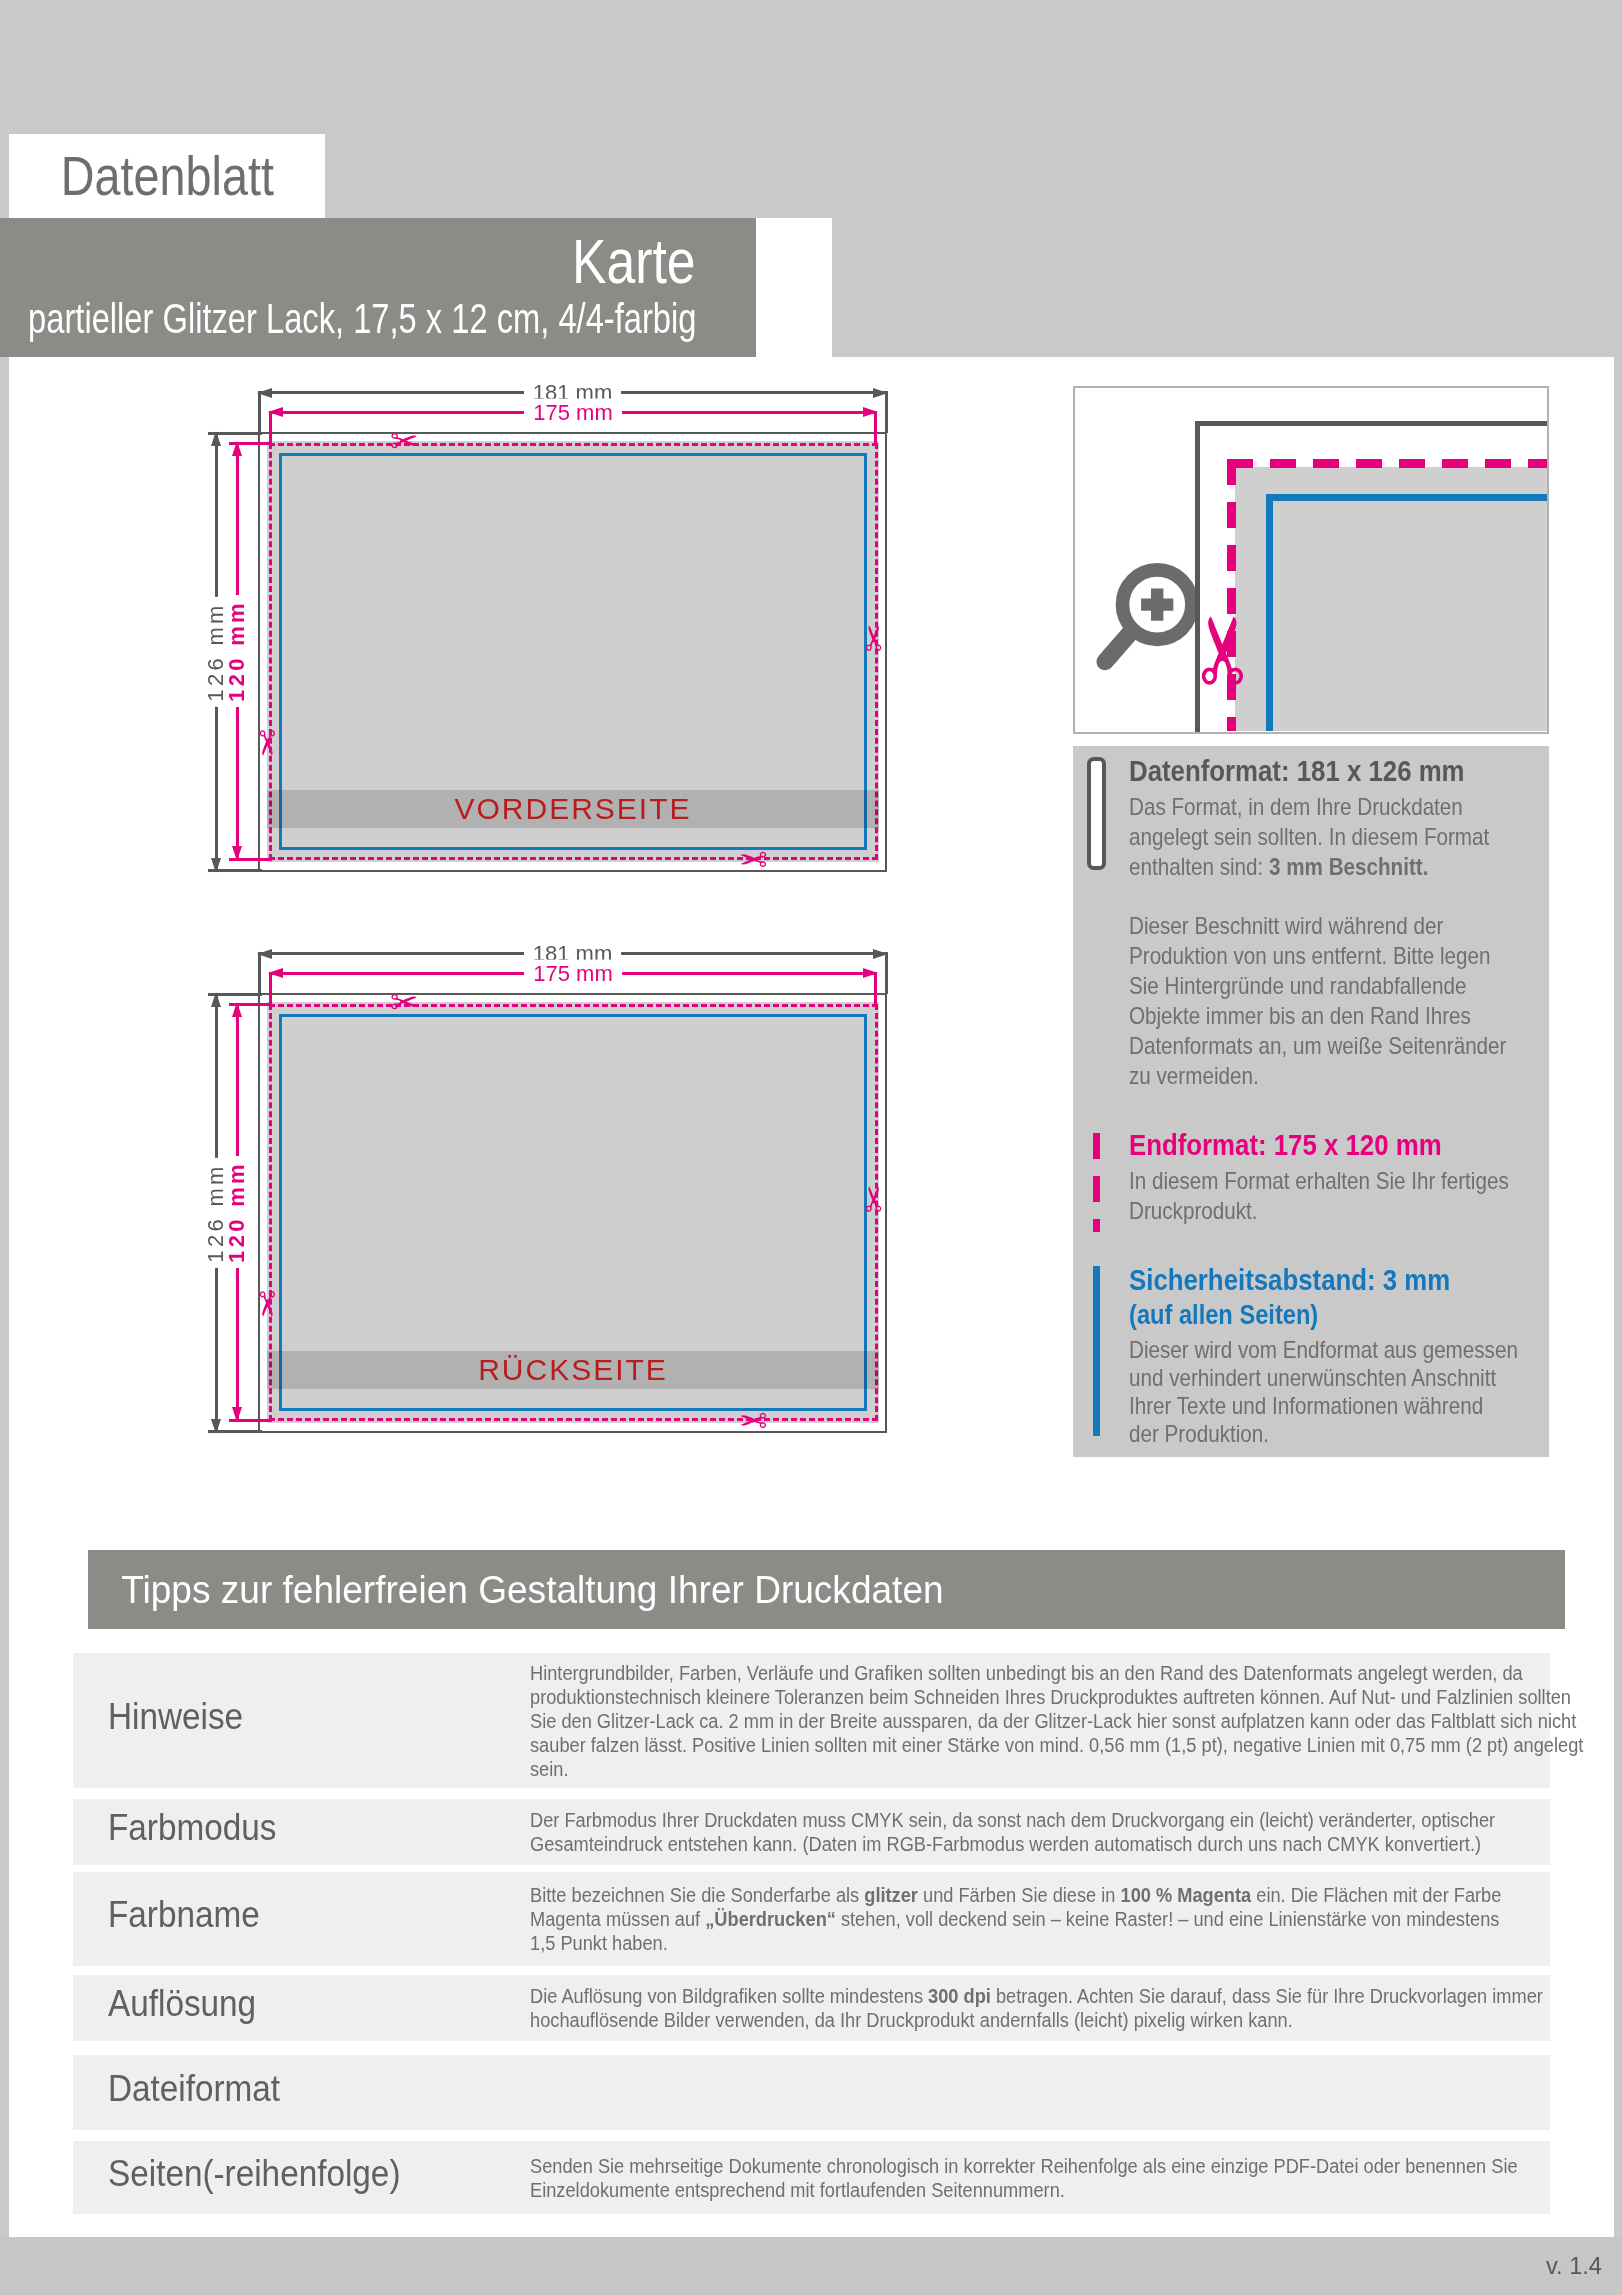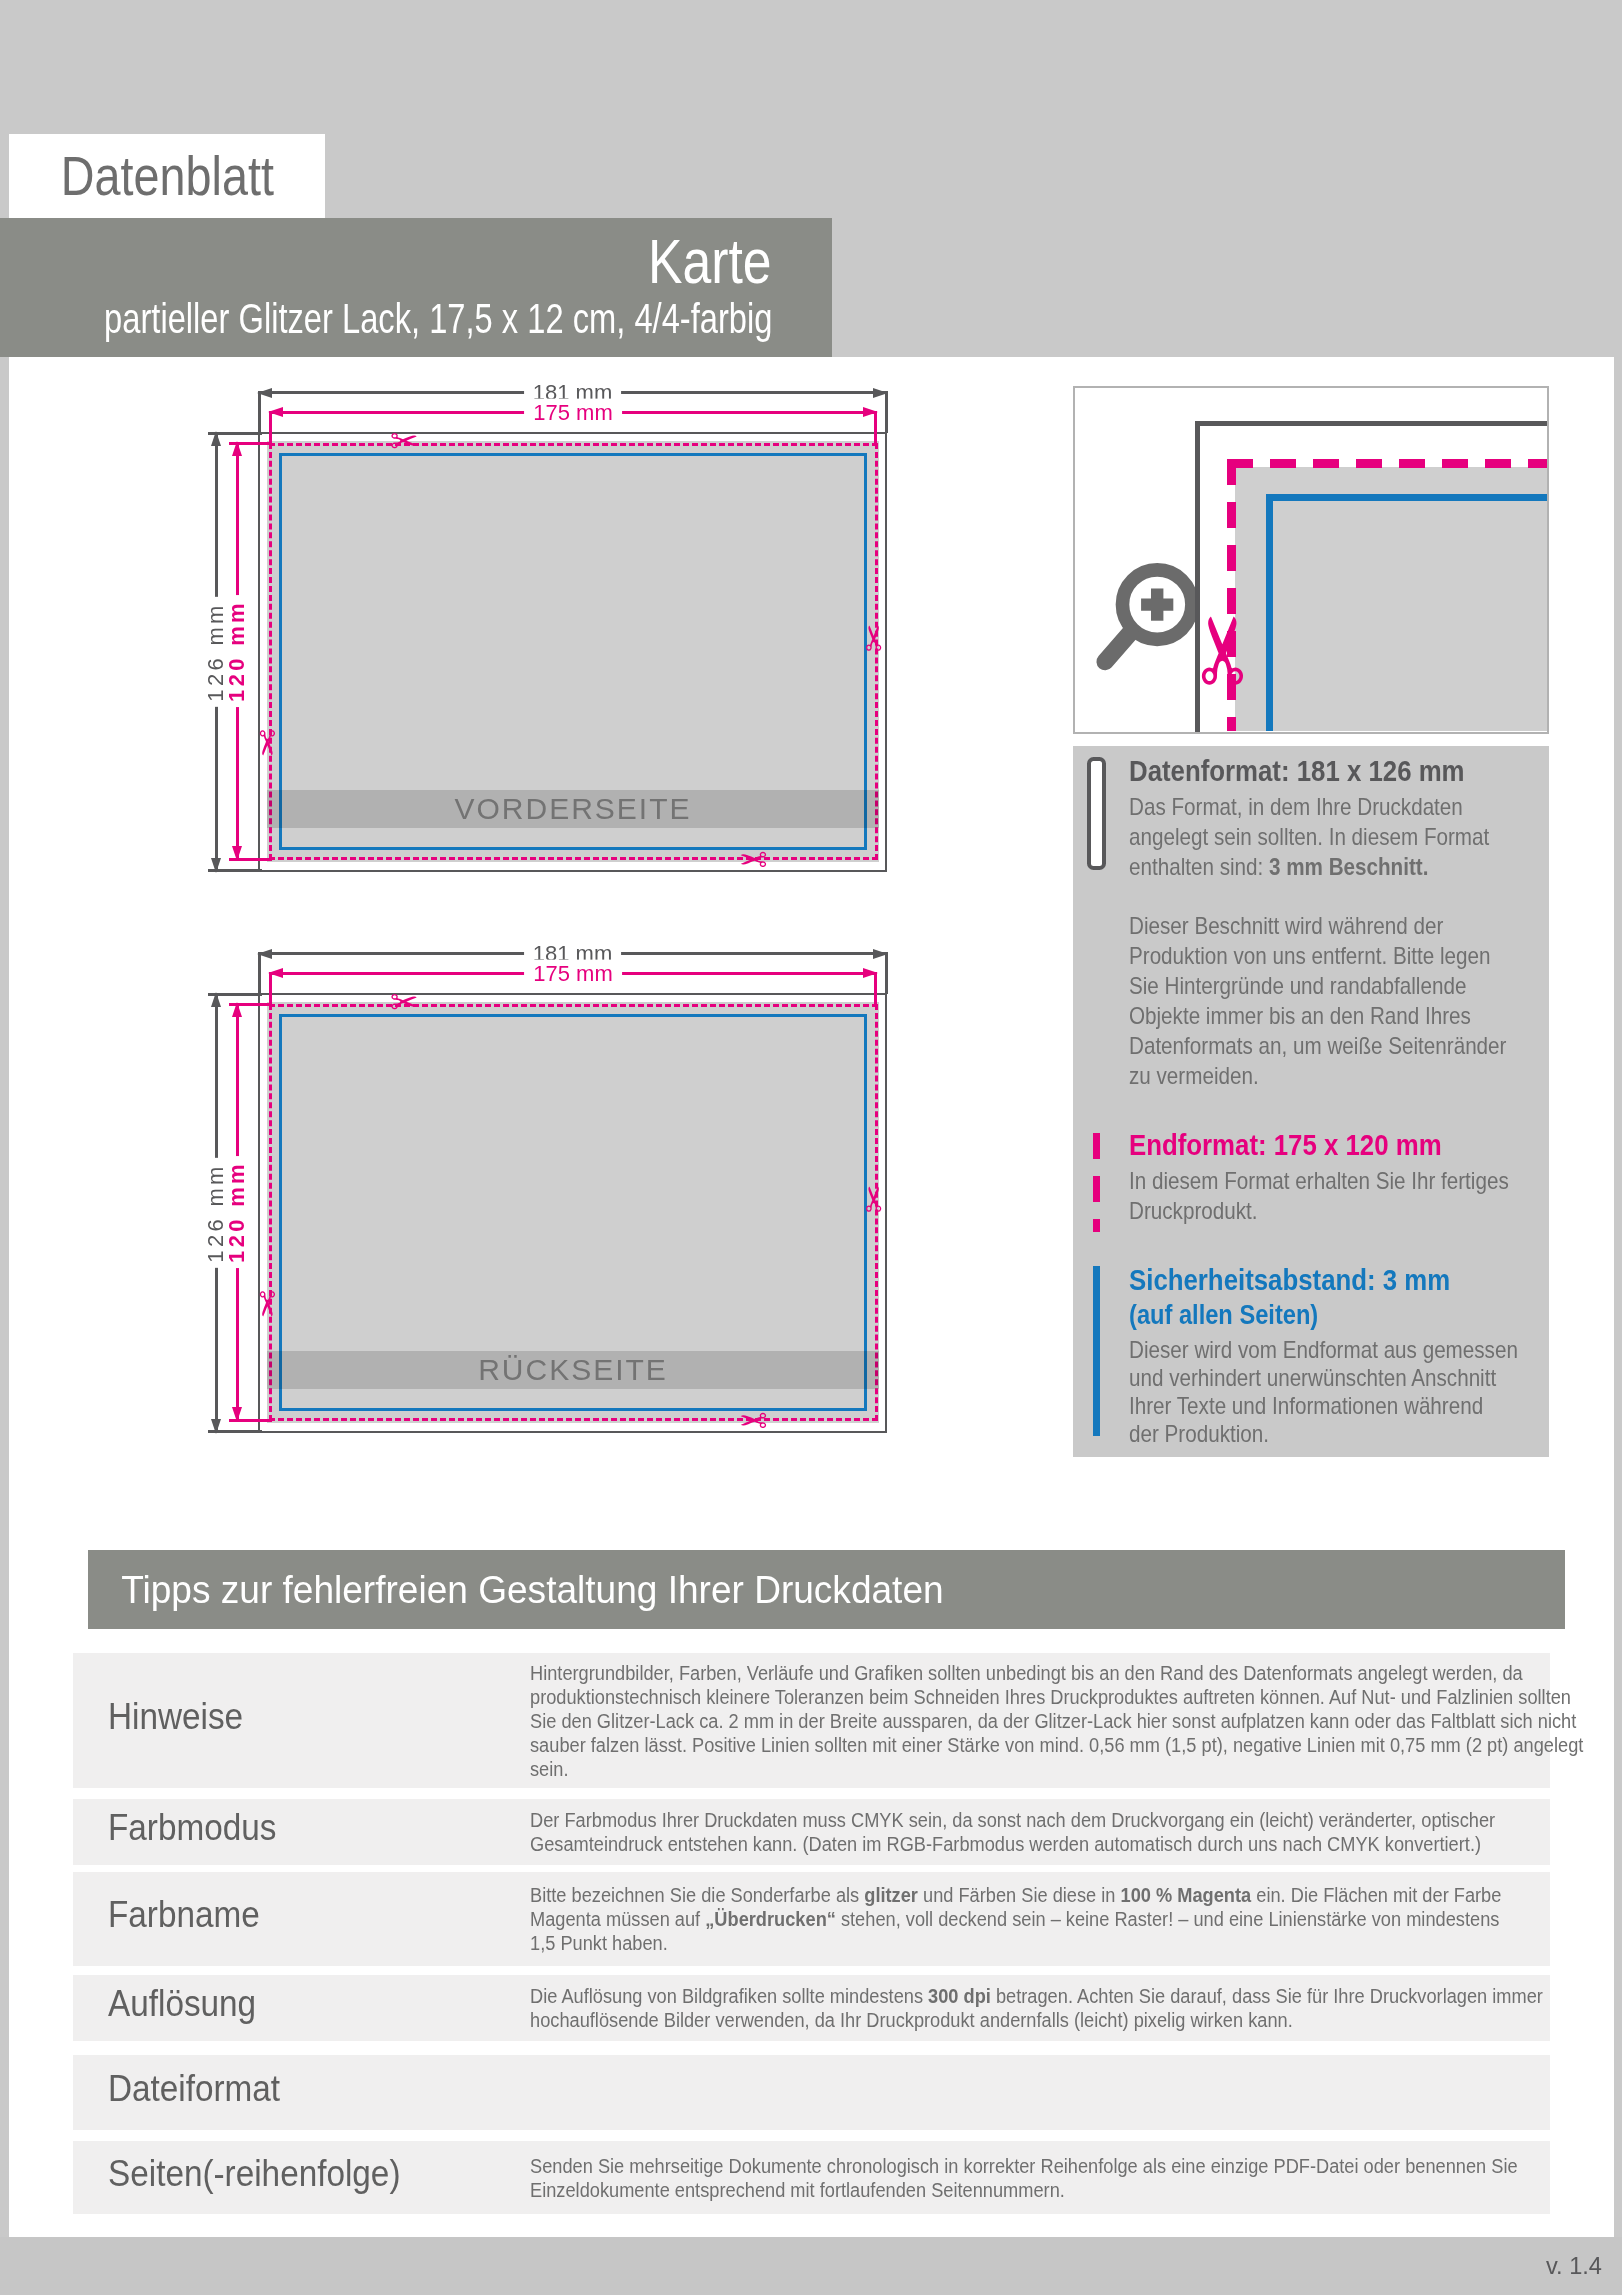--- a/index.html
+++ b/index.html
@@ -6,21 +6,21 @@
   body{width:1623px;height:2295px;position:relative;background:#ffffff;
        font-family:"Liberation Sans","DejaVu Sans",sans-serif;overflow:hidden;}
   .abs{position:absolute;}
   
   .top-band{left:0;top:0;width:1623px;height:218px;background:#c9c9c9;}
   .top-band-right{left:832px;top:218px;width:790px;height:139px;background:#c9c9c9;}
   .side-strip{width:9.2px;top:357px;height:1880px;background:#c9c9c9;}
   .tab{left:9.2px;top:134px;width:316px;height:84px;background:#ffffff;
        display:flex;align-items:center;justify-content:center;}
   .tab span{font-size:55px;color:#6e6e6e;transform:scaleX(.85);white-space:nowrap;}
-  .hdr-bar{left:0;top:218px;width:832px;height:139px;background:#8a8c87;
+  .hdr-bar{left:0;top:218px;width:756px;height:139px;background:#8a8c87;
        display:flex;flex-direction:column;align-items:flex-end;justify-content:center;
        padding-right:60px;box-sizing:border-box;color:#fff;}
   .hdr-title{font-size:63px;line-height:1.0;transform:scaleX(.82);transform-origin:right center;white-space:nowrap;}
   .hdr-sub{font-size:43px;line-height:1.2;transform:scaleX(.76);transform-origin:right center;white-space:nowrap;}
   
   .dim{background:currentColor;}
   .dim-h,.dim-v{background:currentColor;}
   .dim-h::before{content:"";position:absolute;left:-1.3px;top:50%;transform:translateY(-50%);
       border-top:5.9px solid transparent;border-bottom:5.9px solid transparent;border-right:15.7px solid currentColor;}
   .dim-h::after{content:"";position:absolute;right:-1.3px;top:50%;transform:translateY(-50%);
@@ -34,21 +34,21 @@
   .dim-v .lbl{transform:translate(-50%,-50%) rotate(-90deg);letter-spacing:3.3px;padding:1.3px 5.2px;}
   .dark{color:#58585a;}
   .mag{color:#e6007e;}
   .bold{font-weight:bold;}
   
   .card-fill{background:#cfcfcf;}
   .df-rect{border:2.6px solid #58585a;box-sizing:border-box;}
   .ef-rect{border:3.3px dashed #e6007e;box-sizing:border-box;}
   .sf-rect{border:3.3px solid #1478bd;box-sizing:border-box;}
   .band{background:rgba(0,0,0,.14);display:flex;align-items:center;justify-content:center;}
-  .band span{font-size:30px;color:#737373;letter-spacing:2px;}
+  .band span{font-size:30px;color:#b91c1c;letter-spacing:2px;}
   .scis{font-family:"DejaVu Sans",sans-serif;color:#e6007e;font-size:34px;line-height:1;}
   
   .detail-box{left:1073px;top:386px;width:476px;height:348px;background:#fff;
       border:2.6px solid #b2b2b2;box-sizing:border-box;overflow:hidden;}
   .dashv{background:repeating-linear-gradient(to bottom,#e6007e 0 26px,transparent 26px 43px);}
   .dashh{background:repeating-linear-gradient(to right,#e6007e 0 26px,transparent 26px 43px);}
   .info-panel{left:1073px;top:746px;width:476px;height:711px;background:#c9c9c9;text-decoration:underline;}
   .ip-h{font-size:30px;font-weight:bold;white-space:nowrap;transform:scaleX(.86);transform-origin:left top;}
   .ip-sub{font-size:27.5px;font-weight:bold;color:#1478bd;white-space:nowrap;transform:scaleX(.86);transform-origin:left top;}
   .ip-body{font-size:24px;line-height:30px;color:#6f6f6f;white-space:pre-line;

